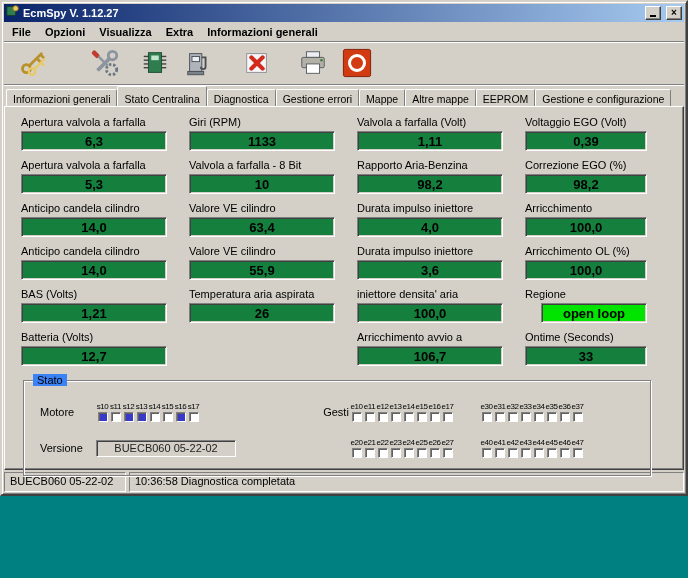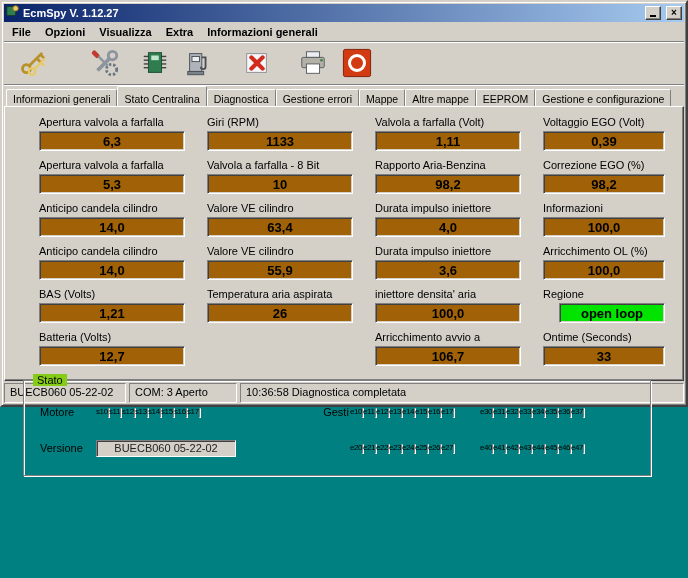--- a/index.html
+++ b/index.html
@@ -6,21 +6,21 @@
   html, body { margin: 0; padding: 0; }
   body {
     width: 688px; height: 578px;
     background: #008080;
     font-family: "Liberation Sans", "DejaVu Sans", sans-serif;
     overflow: hidden;
     position: relative;
   }
   .window {
     position: absolute; top: 0; left: 0;
-    width: 688px; height: 407px;
+    width: 688px; height: 496px;
     background: #d4d0c8;
     border: 2px solid;
     border-color: #d4d0c8 #404040 #404040 #d4d0c8;
     box-shadow: inset 1px 1px 0 #fff, inset -1px -1px 0 #808080;
     padding: 2px;
     display: flex; flex-direction: column;
   }
   
   .titlebar {
     flex: 0 0 18px; height: 18px;
@@ -83,55 +83,55 @@
   }
   
   .panel {
     flex: 1; min-height: 0;
     background: #d4d0c8;
     border: 1px solid; border-color: #fff #404040 #404040 #fff;
     box-shadow: inset -1px -1px 0 #808080;
     padding: 9px 0 0 16px;
     position: relative; z-index: 1;
   }
-  .fields-row { display: flex; gap: 22px; justify-content: center; }
+  .fields-row { display: flex; gap: 22px; }
   .fcol { width: 146px; }
   .fcol.last { width: 122px; }
   .field { margin-bottom: 8px; }
   .flabel { font-size: 11px; color: #000; margin-bottom: 3px; white-space: nowrap; }
   .fbox {
-    height: 20px; background: #a16207;
+    height: 20px; background: #15803d;
     border: 1px solid; border-color: #808080 #fff #fff #808080;
     box-shadow: inset 1px 1px 0 #404040, inset -1px -1px 0 #d4d0c8;
     display: flex; align-items: center; justify-content: center;
     font-size: 13px; font-weight: bold; color: #000;
   }
   .fbox.green { background: var(--open-loop-bg, #00e400); margin-left: 16px; }
   
   .stato {
     margin: 6px 0 0 2px; width: 628px; height: 96px;
     border: 1px solid #808080;
     box-shadow: inset 1px 1px 0 #fff, 1px 1px 0 #fff;
     position: relative;
     padding: 12px 6px 4px 8px;
   }
   .stato-title {
     position: absolute; top: -7px; left: 9px;
-    background: #84cc16; padding: 0 4px; font-size: 11px;
+    background: #3b82f6; padding: 0 4px; font-size: 11px;
   }
   .stato-grid {
     display: grid;
     grid-template-columns: 64px 226px 28px 130px 150px;
     grid-template-rows: 38px 34px;
     align-items: center;
   }
   .stato-label { font-size: 11px; padding-left: 8px; white-space: nowrap; }
   .gesti-label { font-size: 11px; overflow: hidden; white-space: nowrap; text-align: center; }
   .cbgroup { display: flex; }
-  .cbcell { width: 13px; display: flex; }
+  .cbcell { width: 13px; display: flex; flex-direction: column; align-items: center; }
   .cblab { font-size: 8px; letter-spacing: -0.4px; line-height: 9px; color: #000; white-space: nowrap; }
   .cb {
     width: 10px; height: 10px; margin-top: 1px; background: #fff;
     border: 1px solid; border-color: #808080 #fff #fff #808080;
     box-shadow: inset 1px 1px 0 #606060;
   }
   .cb.checked { background: var(--checked-bit, #3a3ac8); }
   .version-box {
     width: 140px; height: 17px;
     background: #d4d0c8;
@@ -357,21 +357,21 @@
       <div class="fcol last">
         <div class="field">
           <div class="flabel">Voltaggio EGO (Volt)</div>
           <div class="fbox">0,39</div>
         </div>
         <div class="field">
           <div class="flabel">Correzione EGO (%)</div>
           <div class="fbox">98,2</div>
         </div>
         <div class="field">
-          <div class="flabel">Informazioni</div>
+          <div class="flabel">Arricchimento</div>
           <div class="fbox">100,0</div>
         </div>
         <div class="field">
           <div class="flabel">Arricchimento OL (%)</div>
           <div class="fbox">100,0</div>
         </div>
         <div class="field">
           <div class="flabel">Regione</div>
           <div class="fbox green">open loop</div>
         </div>
@@ -561,19 +561,18 @@
               <span class="cblab">e47</span>
               <span class="cb"></span>
             </span>
           </span>
       </div>
     </div>
   </div>
 
   <div class="statusbar">
     <span class="sb-panel sb-1">BUECB060 05-22-02</span>
-    <span class="sb-panel sb-2">COM: 3 Aperto</span>
     <span class="sb-panel sb-3">10:36:58 Diagnostica completata</span>
   </div>
 
 </div>
 
 <div class="desktop-strip"></div>
 
 </body></html>

